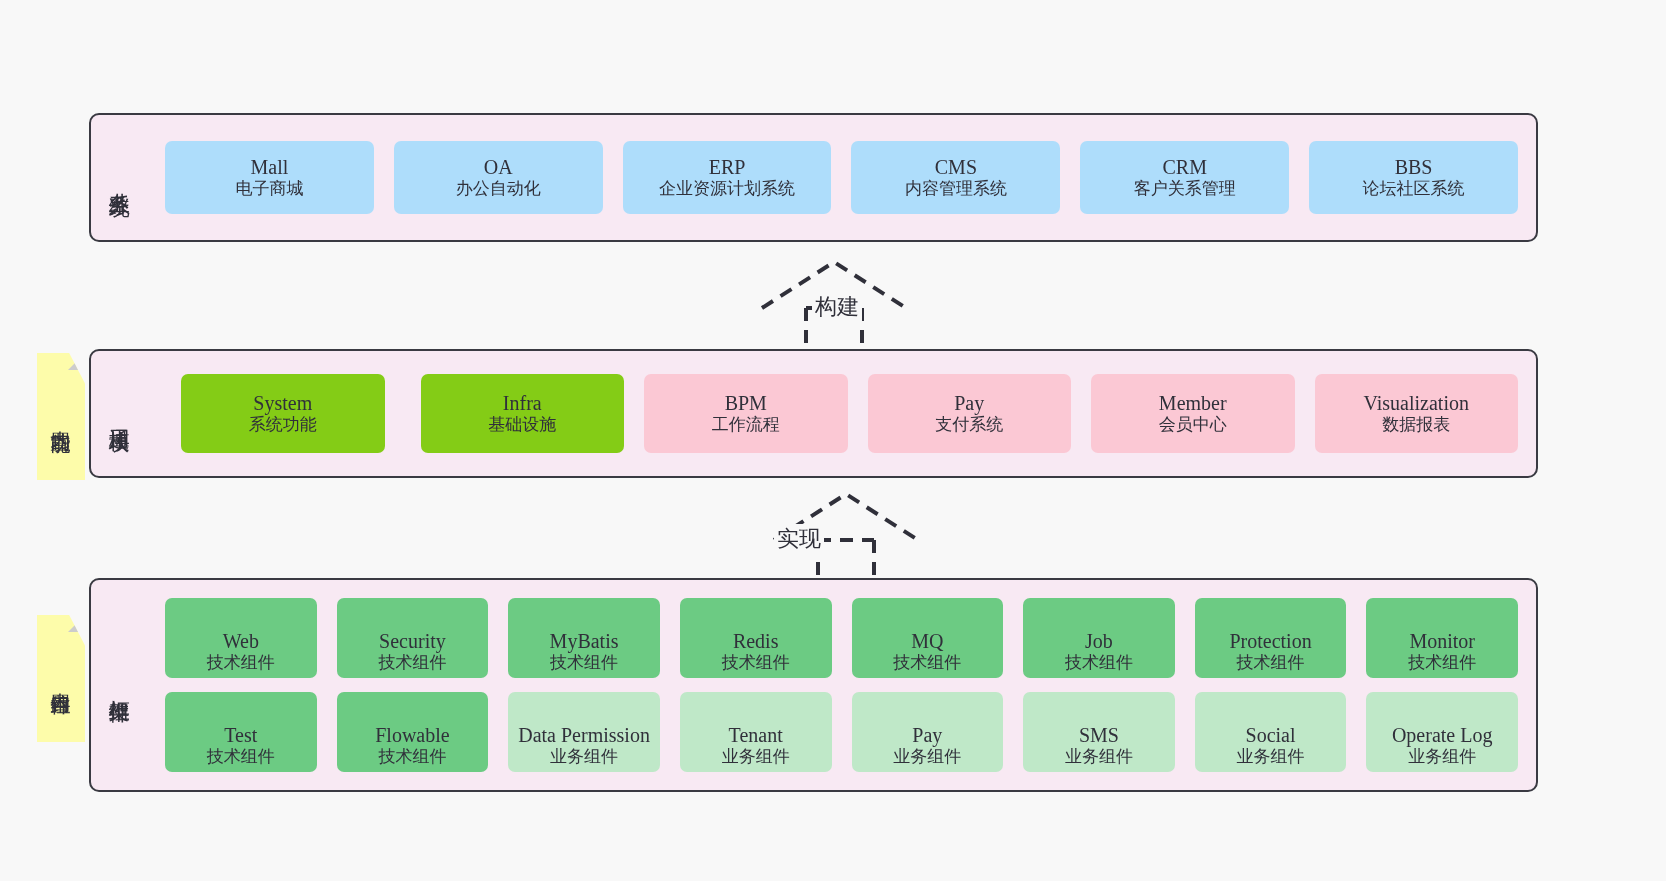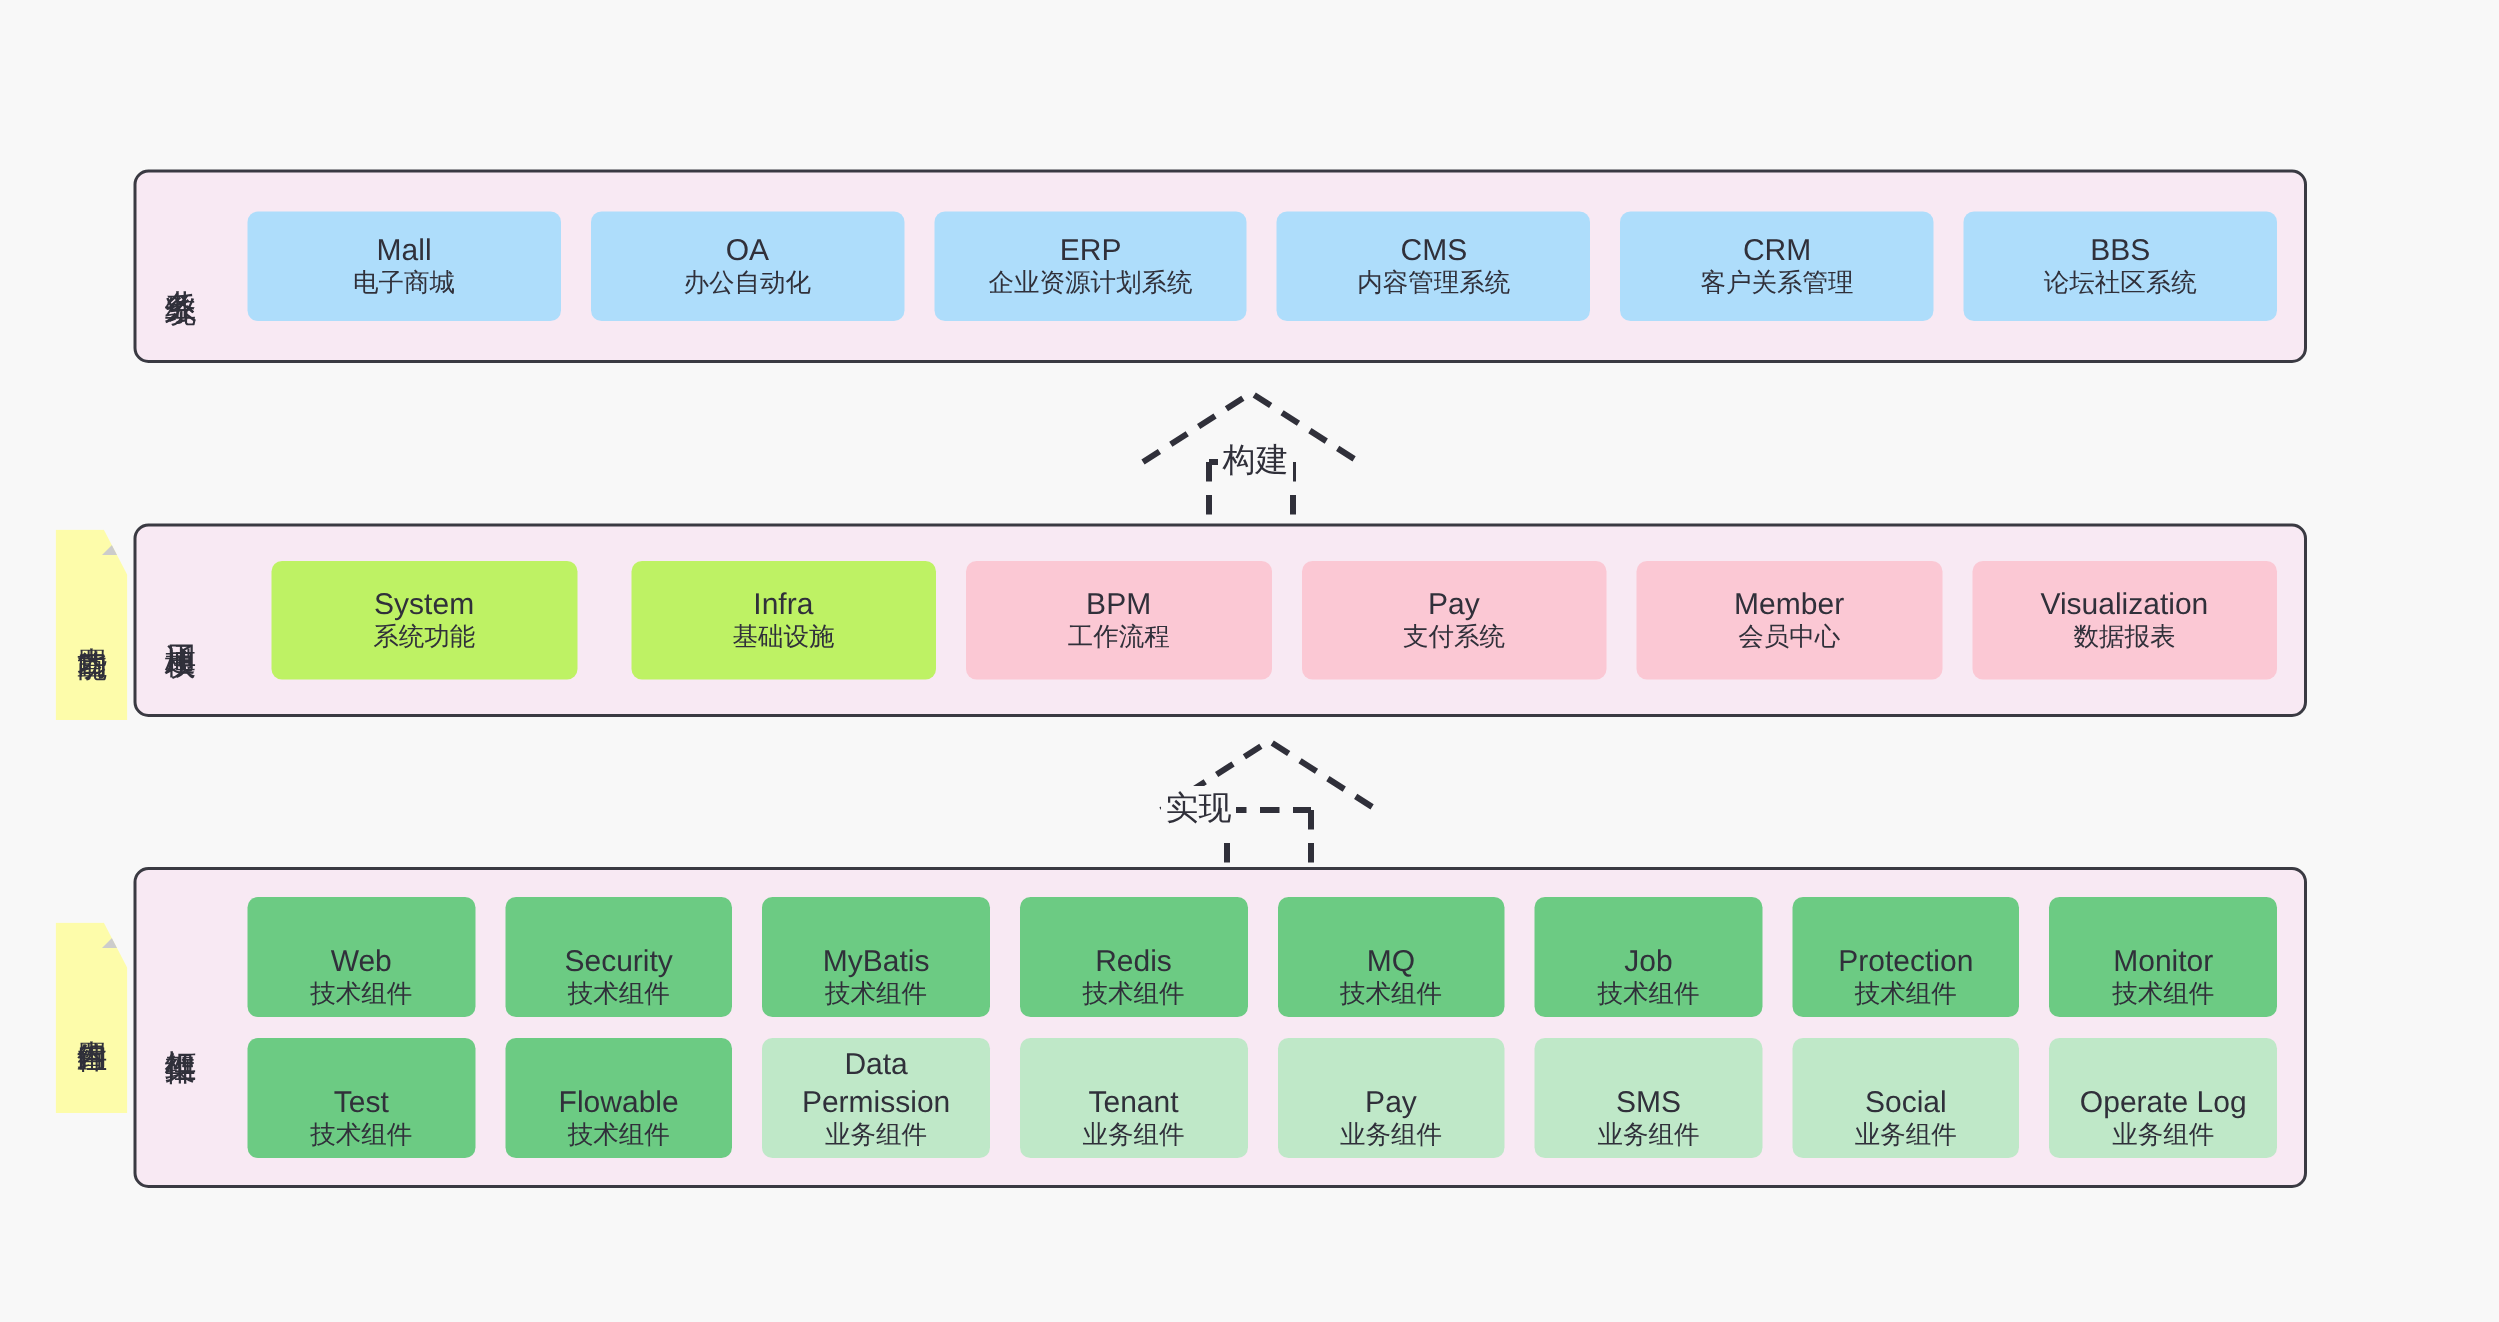--- a/index.html
+++ b/index.html
@@ -9,20 +9,21 @@
     width: 1666px; height: 881px;
     background: #f8f8f8;
     font-family: "Liberation Sans", "DejaVu Sans", sans-serif;
     overflow: hidden;
   }
   #stage {
     position: relative;
     width: 1666px;
     height: 881px;
     background: #f8f8f8;
+    font-family: Liberation Serif, serif;
   }
 
   
   .layer {
     position: absolute;
     background: #f8e9f3;
     border: 2px solid #3a3a42;
     border-radius: 10px;
     display: flex;
     align-items: stretch;
@@ -65,21 +66,21 @@
     justify-content: center;
     text-align: center;
     color: #30303a;
     line-height: 1.22;
     padding: 4px 6px;
   }
   .card .en { font-size: 20px; }
   .card .cn { font-size: 17px; }
 
   .c-blue       { background: #aeddfb; }
-  .c-red        { background: #bef264; margin-left: 26px; }
+  .c-red        { background: #84cc16; margin-left: 26px; }
   .c-pink       { background: #fbc8d4; }
   .c-green      { background: #6ccb83; }
   .c-lightgreen { background: #bfe8c8; }
 
   
   #layer-business { left: 89px;  top: 113px; width: 1449px; height: 129px; }
   #layer-business .card { height: 73px; }
 
   #layer-modules  { left: 89px;  top: 349px; width: 1449px; height: 129px; }
   #layer-modules .card { height: 79px; }

